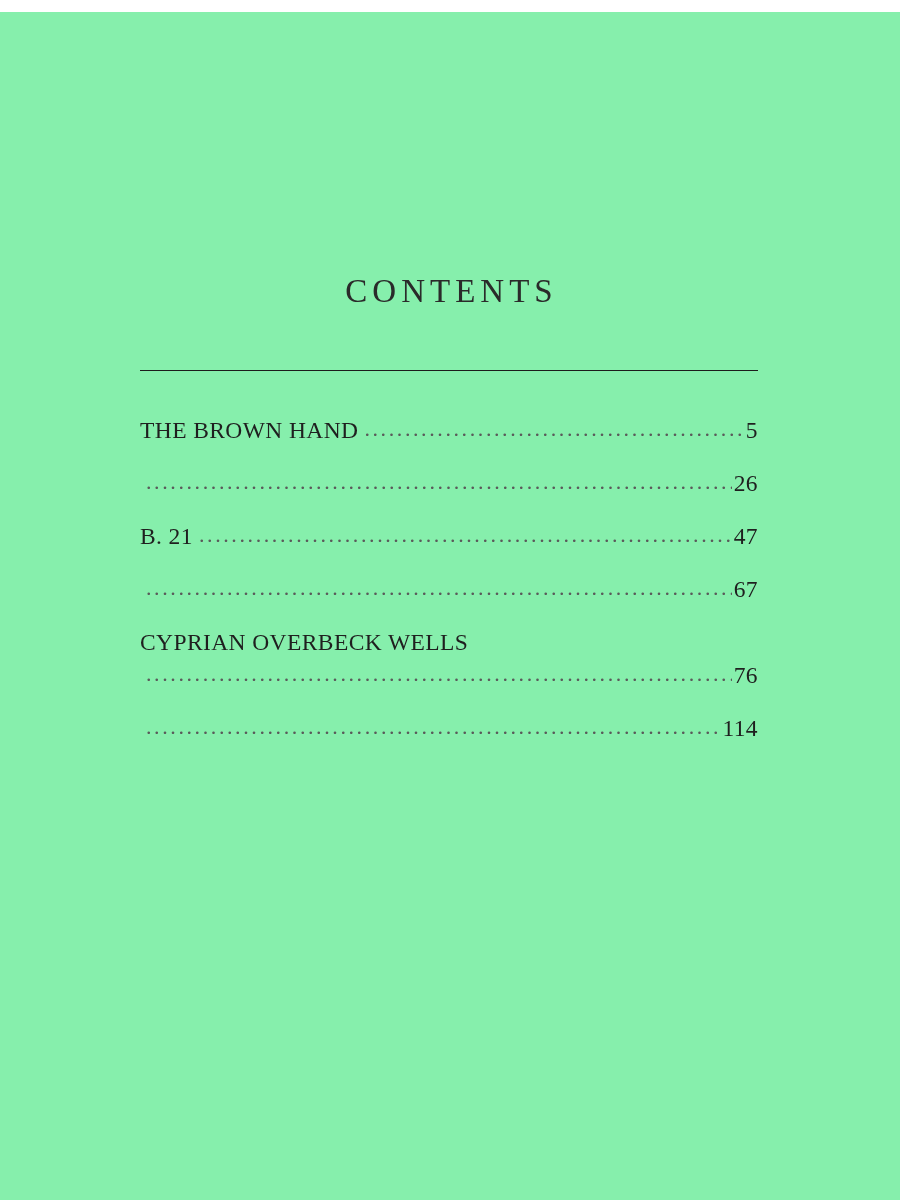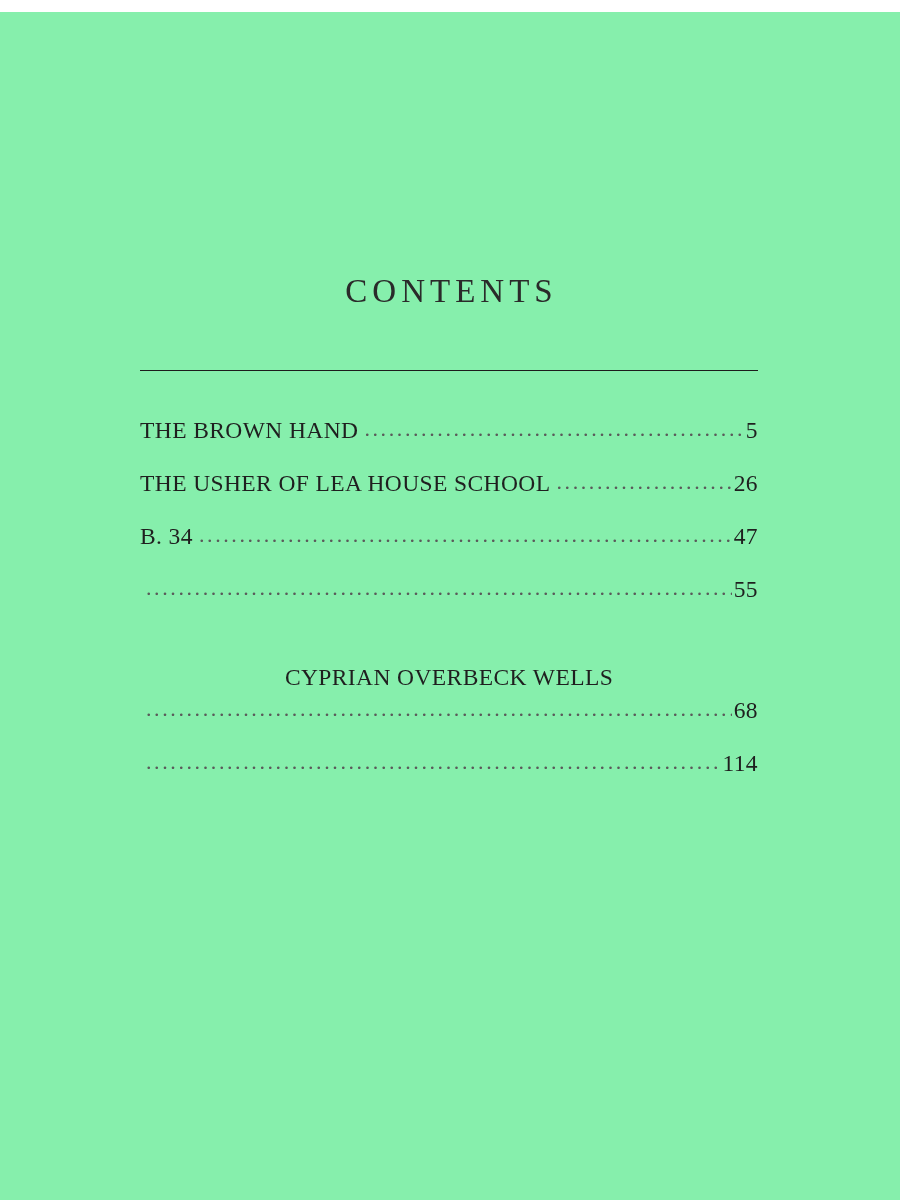--- a/index.html
+++ b/index.html
@@ -53,77 +53,74 @@
     align-items: baseline;
     width: 100%;
     font-size: 23.5px;
     letter-spacing: 0.4px;
     color: #1f1f1f;
     margin-bottom: 26px;
     white-space: nowrap;
   }
   .toc-entry .title {
     flex: 0 0 auto;
-    text-align: center;
   }
   .toc-entry .leader {
     flex: 1 1 auto;
     overflow: hidden;
     white-space: nowrap;
     color: #5a5a5a;
     font-size: 22px;
     letter-spacing: 2.6px;
     margin: 0 2px 0 6px;
     transform: translateY(-2px);
   }
   .toc-entry .page-no {
     flex: 0 0 auto;
     text-align: right;
   }
   .toc-entry.no-leader .title {
     flex: 1 1 auto;
-    margin-top: 35px;
   }
   .toc-entry.tight {
     margin-bottom: 6px;
   }
 </style>
 </head>
 <body>
 
 <div class="page">
   <div class="page-inner">
     <h1 class="toc-title">CONTENTS</h1>
     <div class="rule"></div>
     <div class="toc-list">
         <div class="toc-entry">
           <span class="title">THE BROWN HAND</span>
           <span class="leader">.........................................................................................</span>
           <span class="page-no">5</span>
         </div>
         <div class="toc-entry">
-          <span class="title">THE USHER OF LEA HOUSE SCHOOL</span>
           <span class="leader">.........................................................................................</span>
           <span class="page-no">26</span>
         </div>
         <div class="toc-entry">
-          <span class="title">B. 34</span>
+          <span class="title">B. 21</span>
           <span class="leader">.........................................................................................</span>
           <span class="page-no">47</span>
         </div>
         <div class="toc-entry">
           <span class="leader">.........................................................................................</span>
-          <span class="page-no">55</span>
+          <span class="page-no">67</span>
         </div>
         <div class="toc-entry no-leader tight">
           <span class="title">CYPRIAN OVERBECK WELLS</span>
         </div>
         <div class="toc-entry">
           <span class="leader">.........................................................................................</span>
-          <span class="page-no">68</span>
+          <span class="page-no">76</span>
         </div>
         <div class="toc-entry">
           <span class="leader">.........................................................................................</span>
           <span class="page-no">114</span>
         </div>
       </div>
   </div>
 </div>
 
 </body></html>

